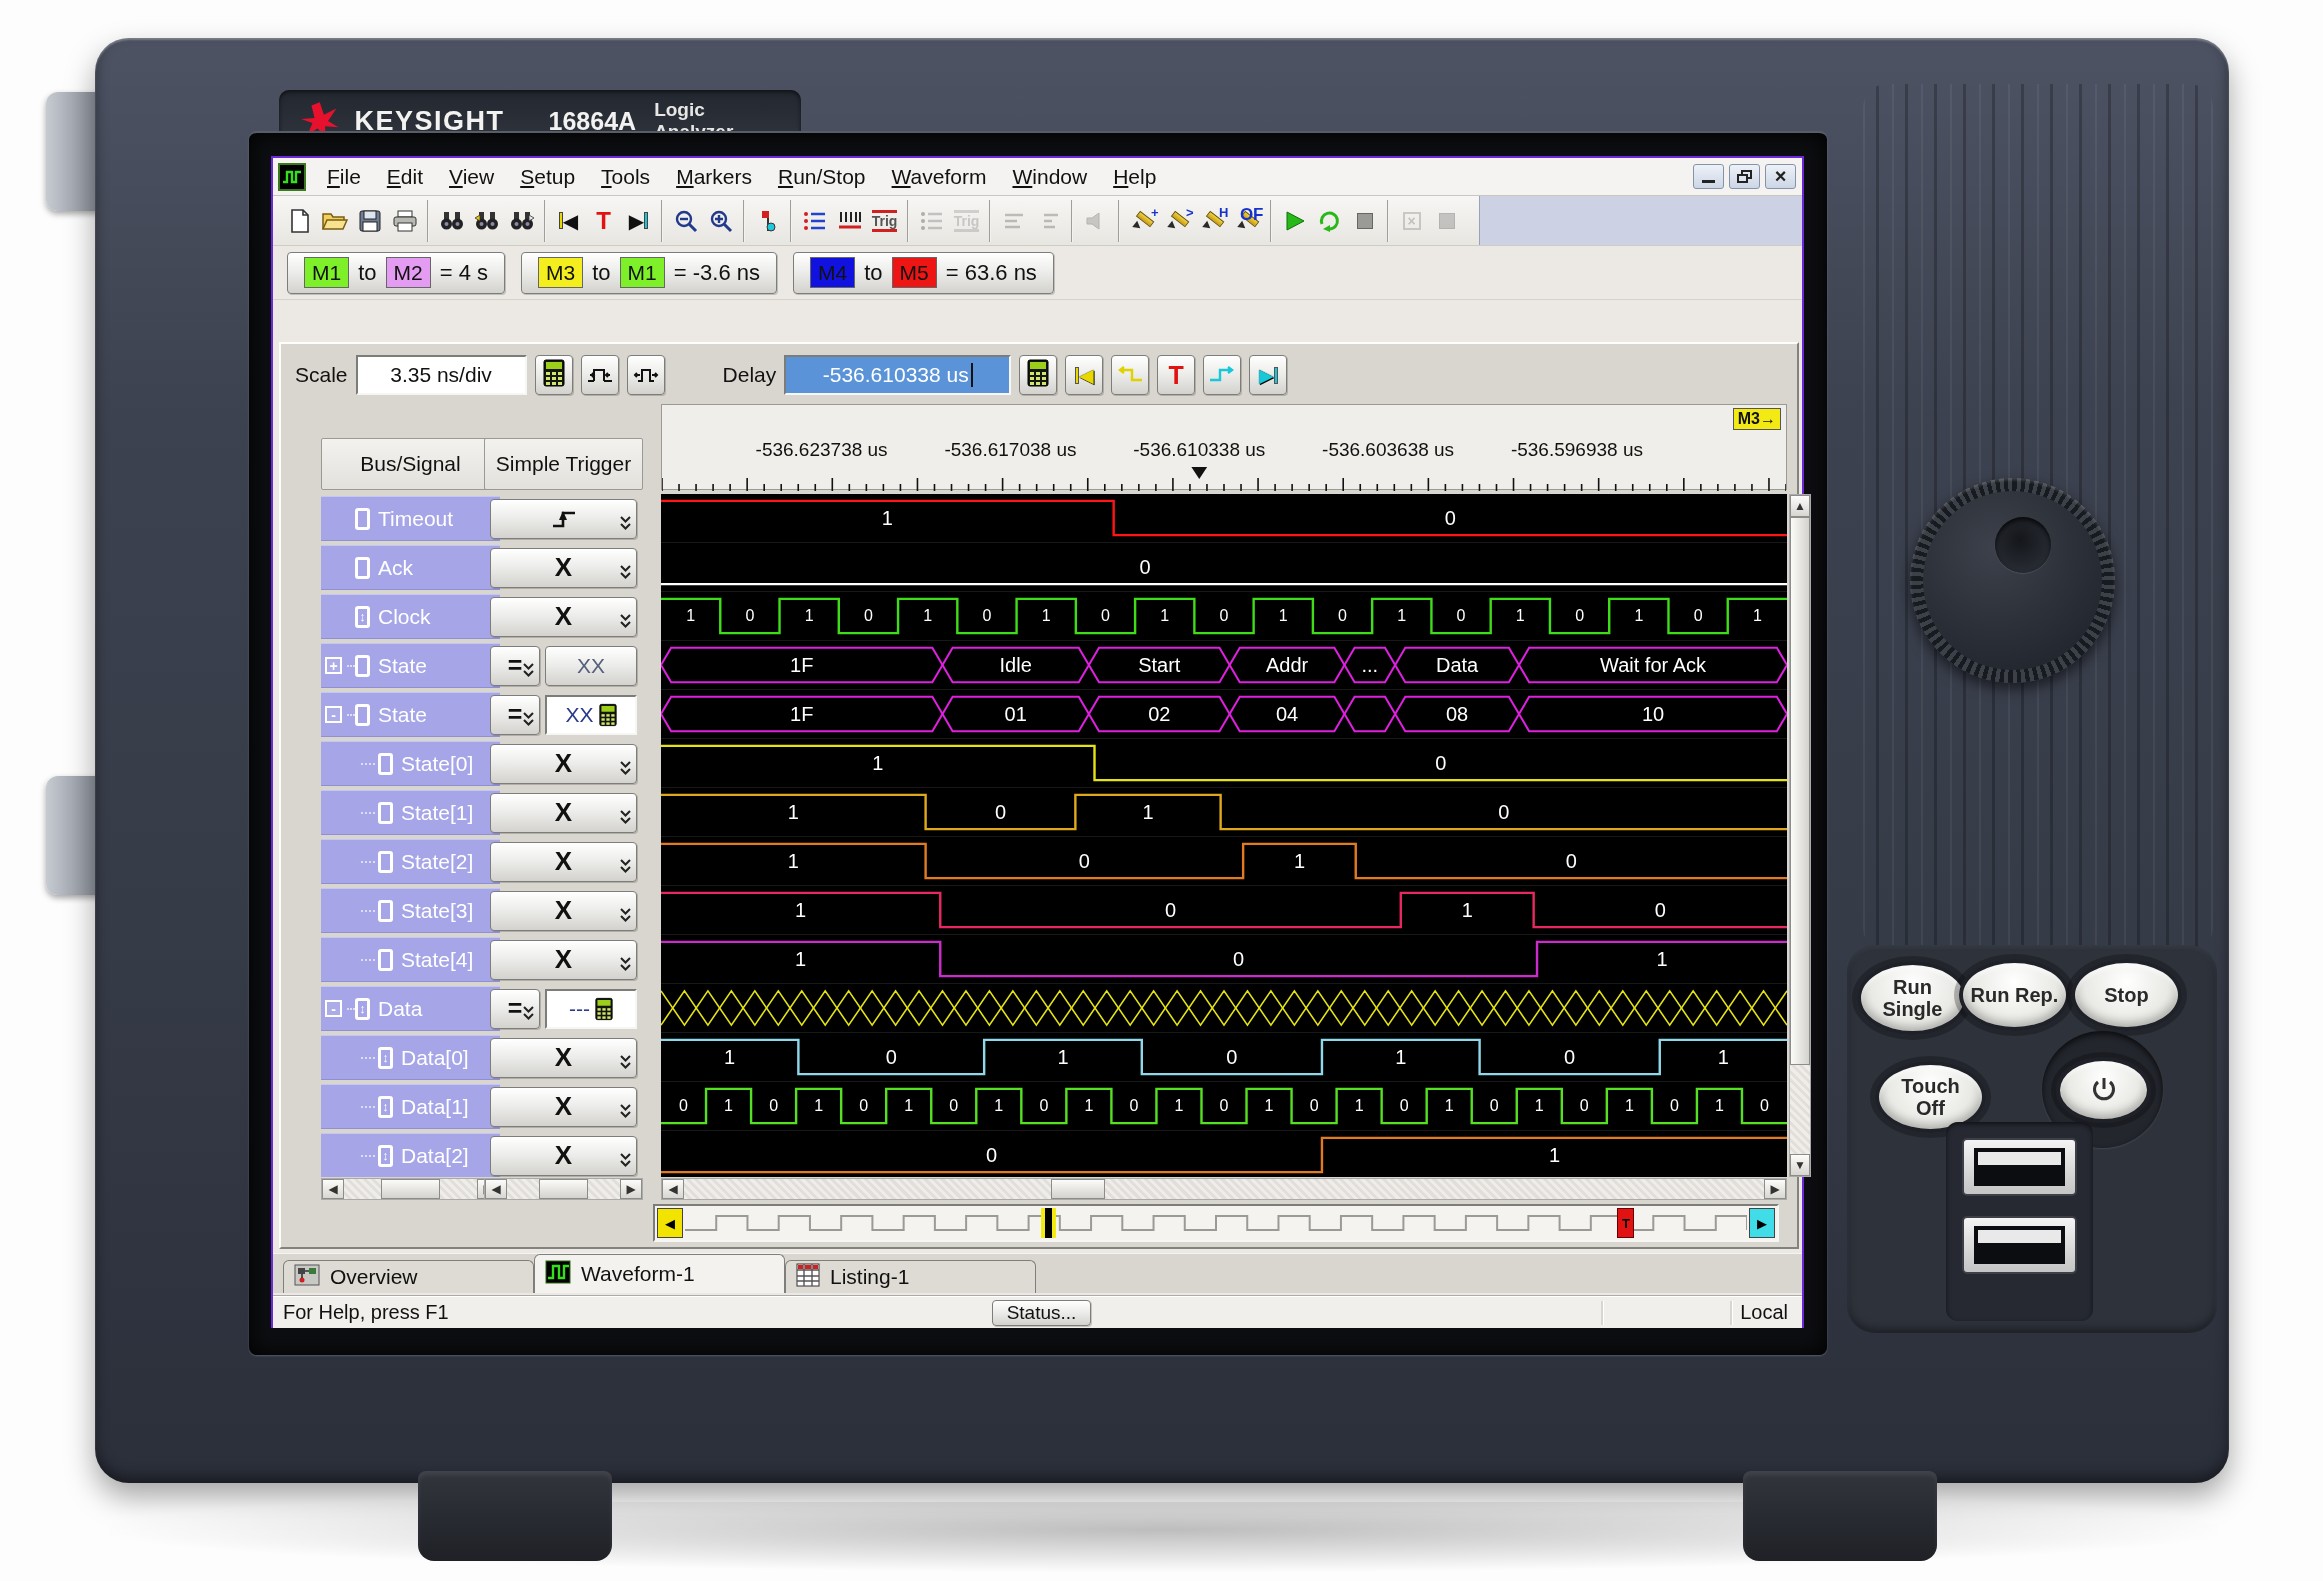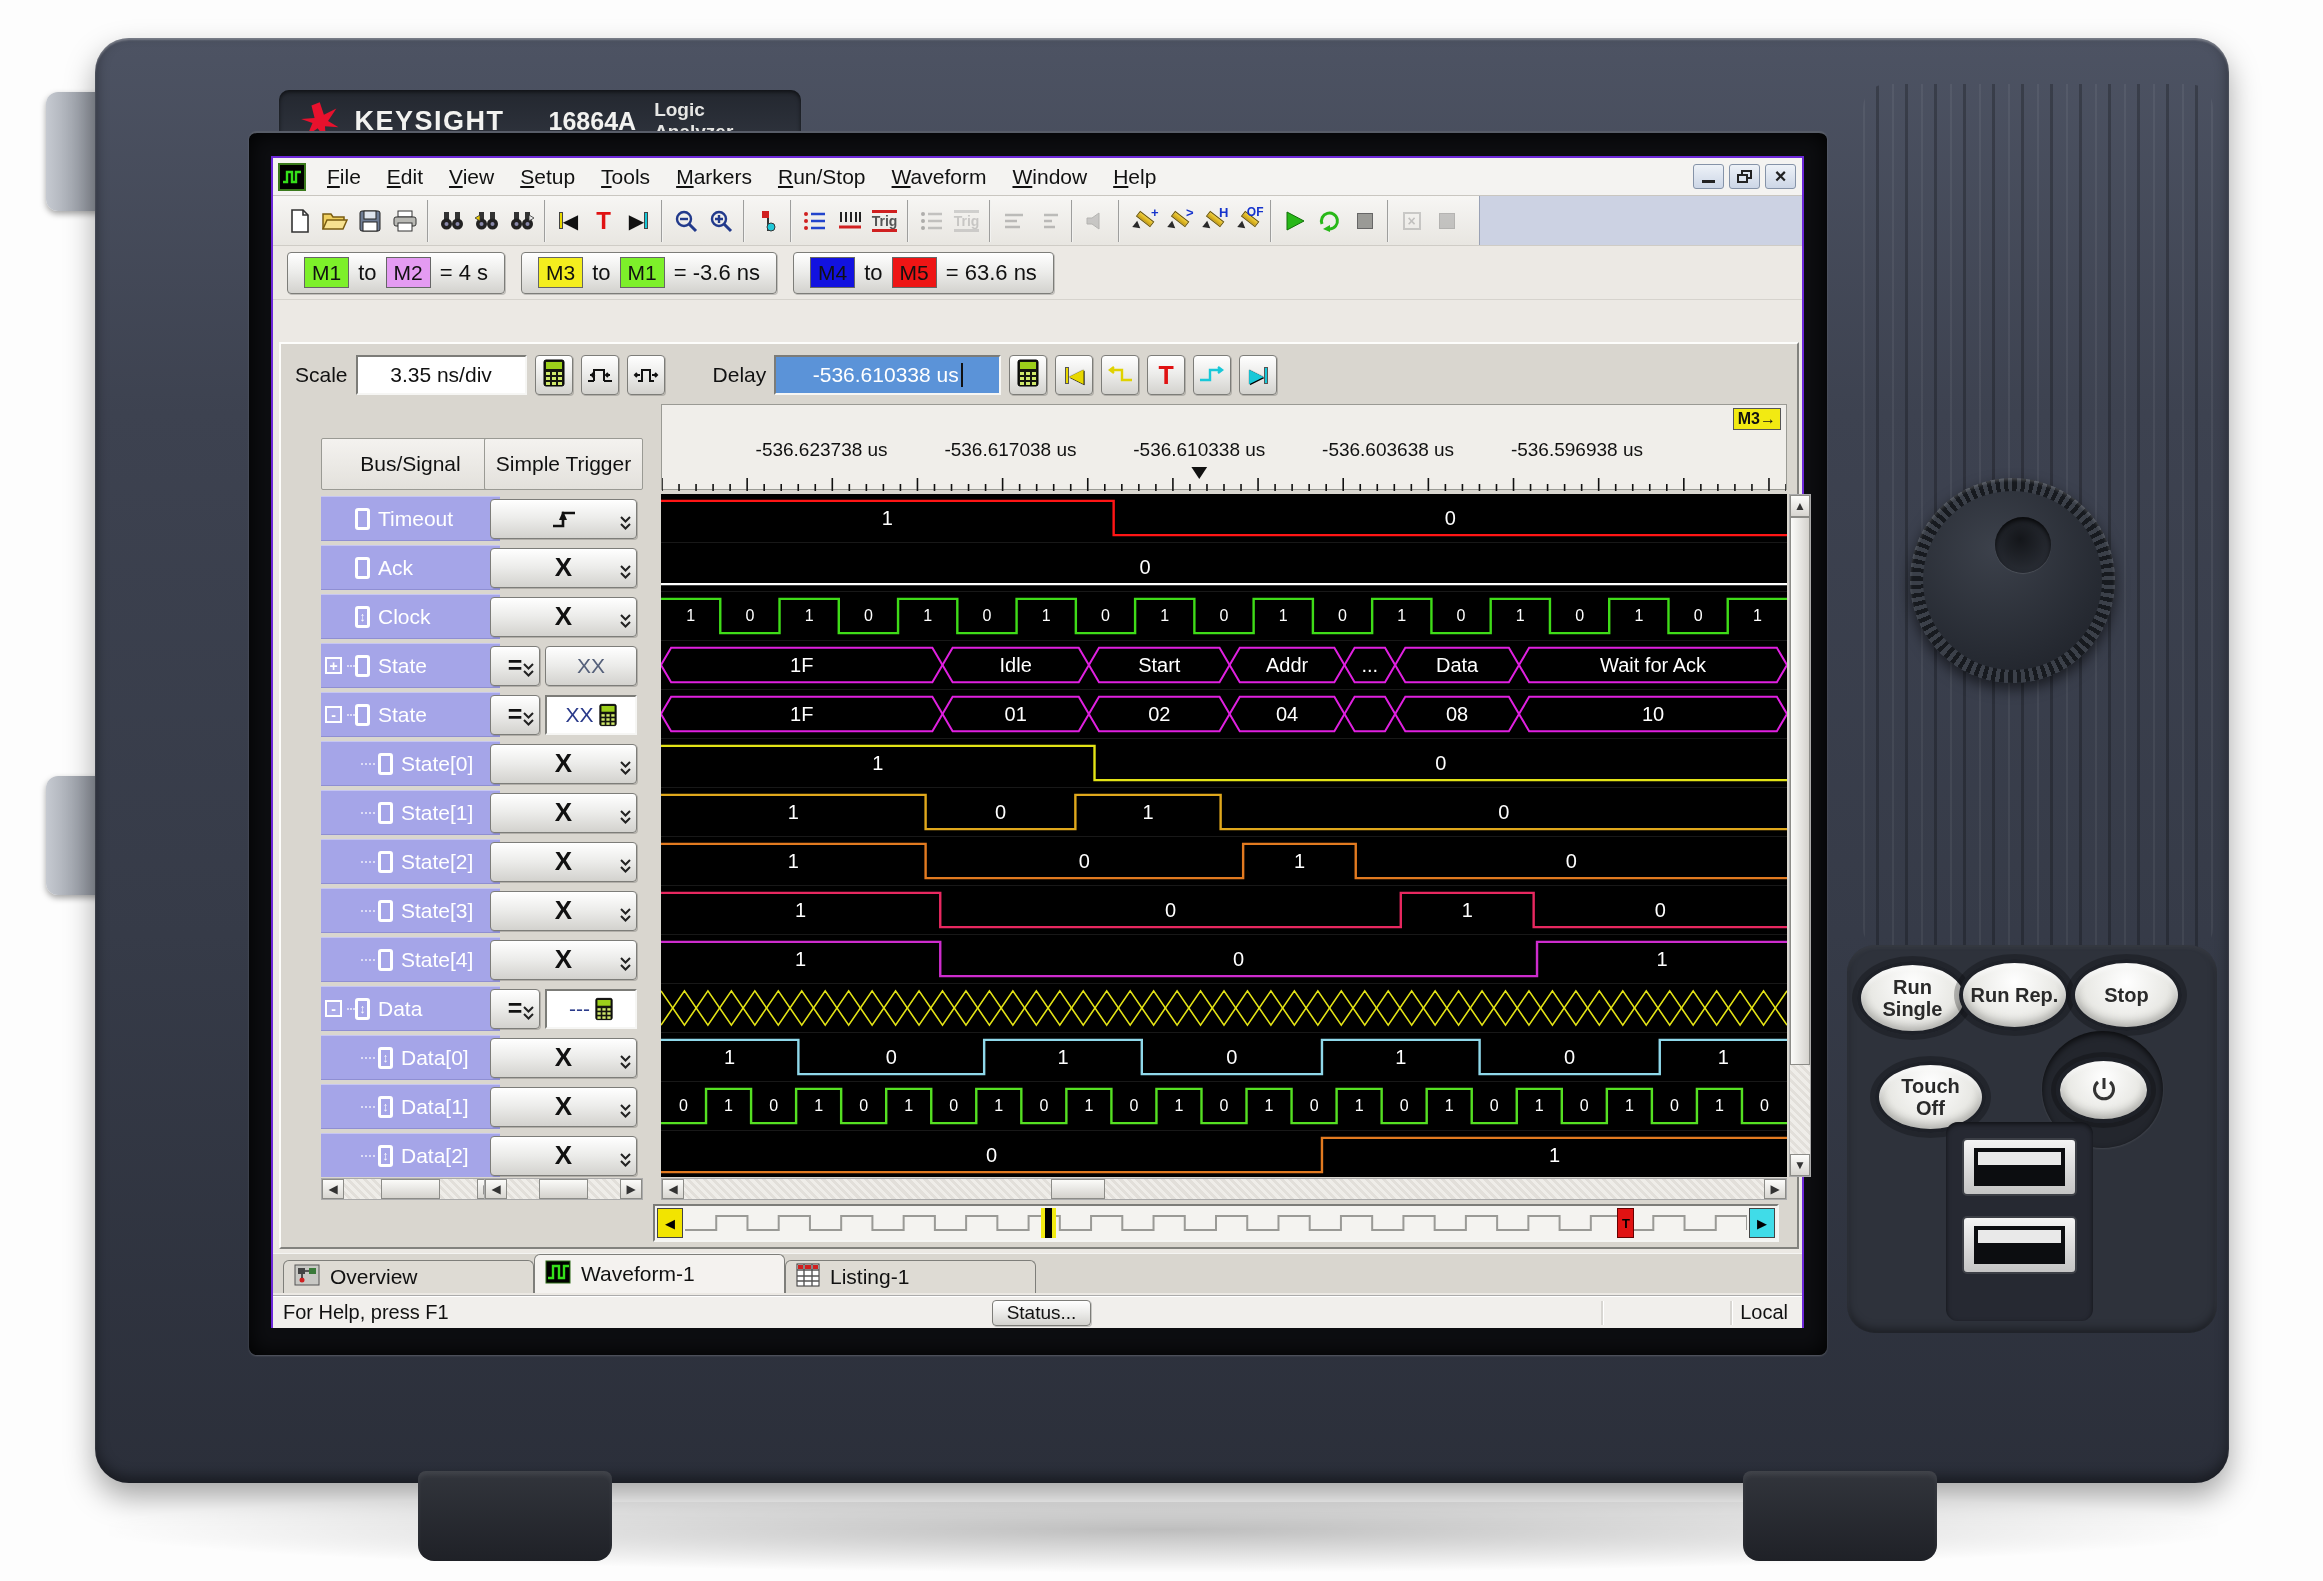--- a/index.html
+++ b/index.html
@@ -419,21 +419,21 @@
               <span style="position:relative;width:30px;height:26px;display:inline-block;">
                 <span style="position:absolute;left:10px;top:2px;width:18px;height:7px;background:linear-gradient(#f4d23a,#c79d12);border:1px solid #6b5500;transform:rotate(38deg);transform-origin:left center;"></span>
                 <span style="position:absolute;left:6px;top:14px;border-left:7px solid #2a2a2a;border-top:4px solid transparent;border-bottom:4px solid transparent;transform:rotate(38deg);"></span>
                 <span style="position:absolute;right:-1px;top:-3px;color:#1533cc;font-weight:bold;font-size:13px;">H</span>
               </span>
             </div>
             <div class="tbtn">
               <span style="position:relative;width:30px;height:26px;display:inline-block;">
                 <span style="position:absolute;left:10px;top:2px;width:18px;height:7px;background:linear-gradient(#f4d23a,#c79d12);border:1px solid #6b5500;transform:rotate(38deg);transform-origin:left center;"></span>
                 <span style="position:absolute;left:6px;top:14px;border-left:7px solid #2a2a2a;border-top:4px solid transparent;border-bottom:4px solid transparent;transform:rotate(38deg);"></span>
-                <span style="position:absolute;right:-1px;top:-3px;color:#1533cc;font-weight:bold;font-size:12px;">OF</span>
+                <span style="position:absolute;right:-1px;top:-3px;color:#1533cc;font-weight:bold;font-size:17px;">OF</span>
               </span>
             </div>
           </div>
           <div class="tgroup">
             <div class="tbtn">
               <svg width="22" height="22" viewBox="0 0 22 22">
                 <path d="M3 2 L20 11 L3 20 Z" fill="#28b818" stroke="#127008"></path>
               </svg>
             </div>
             <div class="tbtn">
@@ -507,21 +507,21 @@
         <div class="sqbtn bevel">
           <svg width="26" height="20" viewBox="0 0 26 20">
               <path d="M1 16 H7 M7 16 V5 H17 V16 M17 16 H25 M3 10 l4 0 M5 8 l2 2 -2 2 M23 10 l-4 0 M21 8 l-2 2 2 2" stroke="#111" stroke-width="2" fill="none"></path>
             </svg>
         </div>
         <div class="sqbtn bevel">
           <svg width="26" height="20" viewBox="0 0 26 20">
               <path d="M5 16 H9 V5 H17 V16 H21 M7 10 l-5 0 M4 8 l-2 2 2 2 M19 10 l5 0 M22 8 l2 2 -2 2" stroke="#111" stroke-width="2" fill="none"></path>
             </svg>
         </div>
-        <span style="margin-left:40px;">Delay</span>
+        <span style="margin-left:50px;">Delay</span>
         <div class="field" style="width:227px;background:#5b93d8;color:#fff;border:2px solid;border-color:#7c7c78 #f6f6f4 #f6f6f4 #7c7c78;">
           <span>-536.610338 us</span>
             <span style="width:2px;height:24px;background:#111;margin-left:2px;"></span>
         </div>
         <div class="sqbtn bevel">
             <span id="calc2"><svg width="22" height="28" viewBox="0 0 22 28">
                 <rect x="1" y="1" width="20" height="26" rx="2" fill="#15160f" stroke="#000"></rect>
                 <rect x="3" y="3" width="16" height="7" fill="#9ccf1a"></rect>
                 <g fill="#cfe86a">
                   <rect x="3" y="13" width="4" height="3"></rect>

